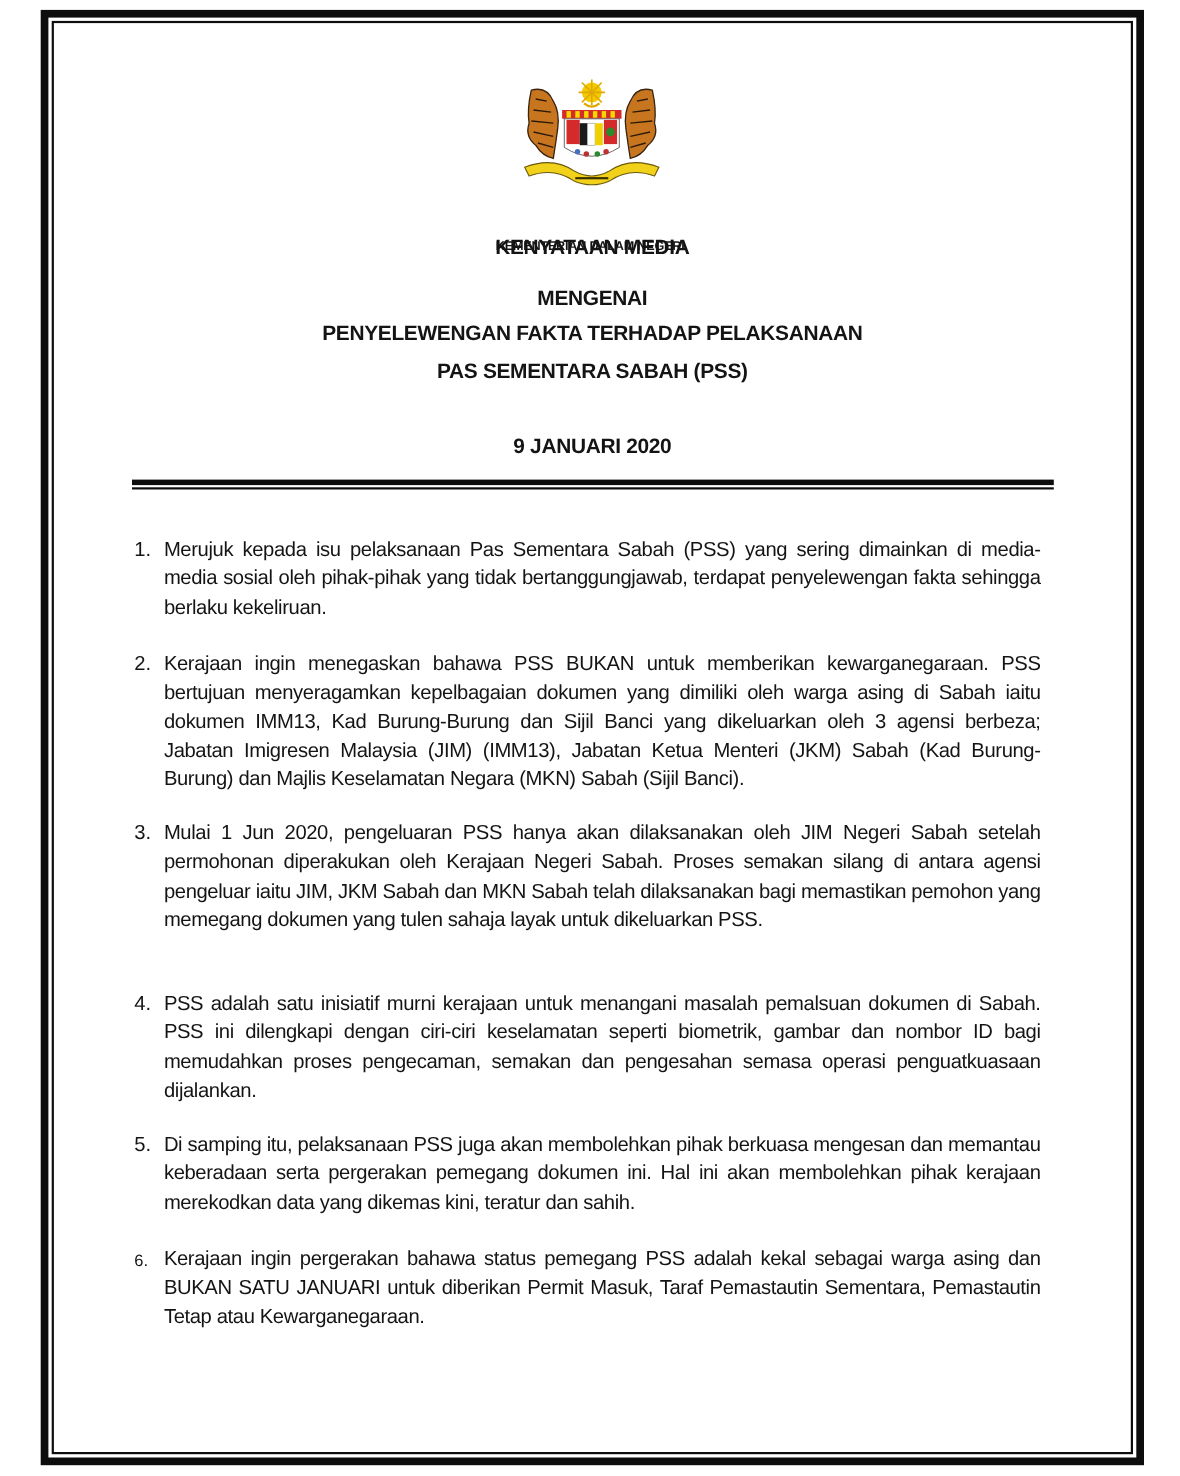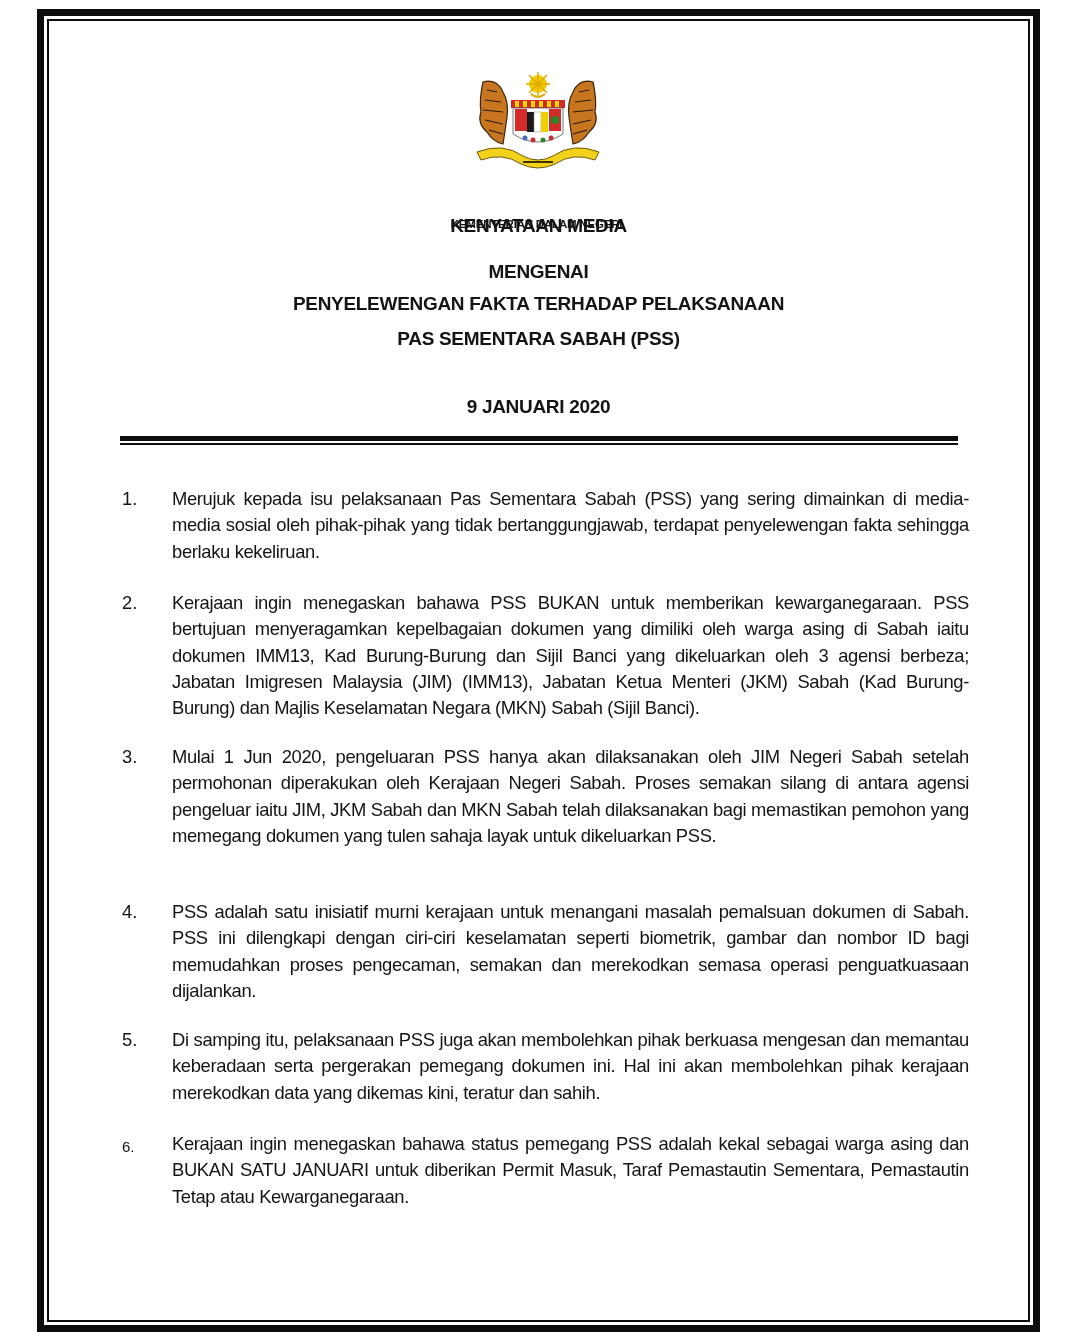--- a/index.html
+++ b/index.html
@@ -21,21 +21,21 @@
     .h-mengenai  { top: 261px; }
     .h-sub1      { top: 293px; }
     .h-sub2      { top: 328px; }
     .h-date      { top: 396px; }
 
     .rule-thick { position: absolute; left: 120px; top: 436px; width: 838px; height: 5px; background: #0d0d0d; }
     .rule-thin  { position: absolute; left: 120px; top: 443px; width: 838px; height: 2px; background: #0d0d0d; }
 
     .para { position: absolute; left: 122px; width: 836px; font-size: 18.4px; line-height: 26.3px; }
     .para .num { position: absolute; left: 0; top: 0; width: 30px; }
-    .para .txt { position: absolute; left: 50px; width: 797px; text-align: justify;
+    .para .txt { position: absolute; left: 27px; width: 797px; text-align: justify;
                  letter-spacing: -0.35px; word-spacing: 0px; }
     .para .txt b { font-weight: normal; }
     .p1 { top: 486px; }
     .p2 { top: 590px; }
     .p3 { top: 744px; }
     .p4 { top: 899px; }
     .p5 { top: 1027px; }
     .p6 { top: 1131px; }
     .p6 .num { font-size: 15px; top: 3px; }
   </style>
@@ -123,22 +123,22 @@
 <div class="para p2">
   <span class="num">2.</span>
   <div class="txt"><span>Kerajaan ingin menegaskan bahawa PSS </span><b>BUKAN</b><span> untuk memberikan kewarganegaraan. PSS bertujuan menyeragamkan kepelbagaian dokumen yang dimiliki oleh warga asing di Sabah iaitu dokumen IMM13, Kad Burung-Burung dan Sijil Banci yang dikeluarkan oleh 3 agensi berbeza; Jabatan Imigresen Malaysia (JIM) (IMM13), Jabatan Ketua Menteri (JKM) Sabah (Kad Burung-Burung) dan Majlis Keselamatan Negara (MKN) Sabah (Sijil Banci).</span></div>
 </div>
 <div class="para p3">
   <span class="num">3.</span>
   <div class="txt"><span>Mulai 1 Jun 2020, pengeluaran PSS hanya akan dilaksanakan oleh JIM Negeri Sabah setelah permohonan diperakukan oleh Kerajaan Negeri Sabah. Proses semakan silang di antara agensi pengeluar iaitu JIM, JKM Sabah dan MKN Sabah telah dilaksanakan bagi memastikan pemohon yang memegang dokumen yang tulen sahaja layak untuk dikeluarkan PSS.</span></div>
 </div>
 <div class="para p4">
   <span class="num">4.</span>
-  <div class="txt"><span>PSS adalah satu inisiatif murni kerajaan untuk menangani masalah pemalsuan dokumen di Sabah. PSS ini dilengkapi dengan ciri-ciri keselamatan seperti biometrik, gambar dan nombor ID bagi memudahkan proses pengecaman, semakan dan merekodkan semasa operasi penguatkuasaan dijalankan.</span></div>
+  <div class="txt"><span>PSS adalah satu inisiatif murni kerajaan untuk menangani masalah pemalsuan dokumen di Sabah. PSS ini dilengkapi dengan ciri-ciri keselamatan seperti biometrik, gambar dan nombor ID bagi memudahkan proses pengecaman, semakan dan pengesahan semasa operasi penguatkuasaan dijalankan.</span></div>
 </div>
 <div class="para p5">
   <span class="num">5.</span>
   <div class="txt"><span>Di samping itu, pelaksanaan PSS juga akan membolehkan pihak berkuasa mengesan dan memantau keberadaan serta pergerakan pemegang dokumen ini. Hal ini akan membolehkan pihak kerajaan merekodkan data yang dikemas kini, teratur dan sahih.</span></div>
 </div>
 <div class="para p6">
   <span class="num">6.</span>
-  <div class="txt"><span>Kerajaan ingin menegaskan bahawa status pemegang PSS adalah kekal sebagai warga asing dan </span><b>BUKAN SATU JANUARI</b><span> untuk diberikan Permit Masuk, Taraf Pemastautin Sementara, Pemastautin Tetap atau Kewarganegaraan.</span></div>
+  <div class="txt"><span>Kerajaan ingin pergerakan bahawa status pemegang PSS adalah kekal sebagai warga asing dan </span><b>BUKAN SATU JANUARI</b><span> untuk diberikan Permit Masuk, Taraf Pemastautin Sementara, Pemastautin Tetap atau Kewarganegaraan.</span></div>
 </div>
 
 </body></html>

